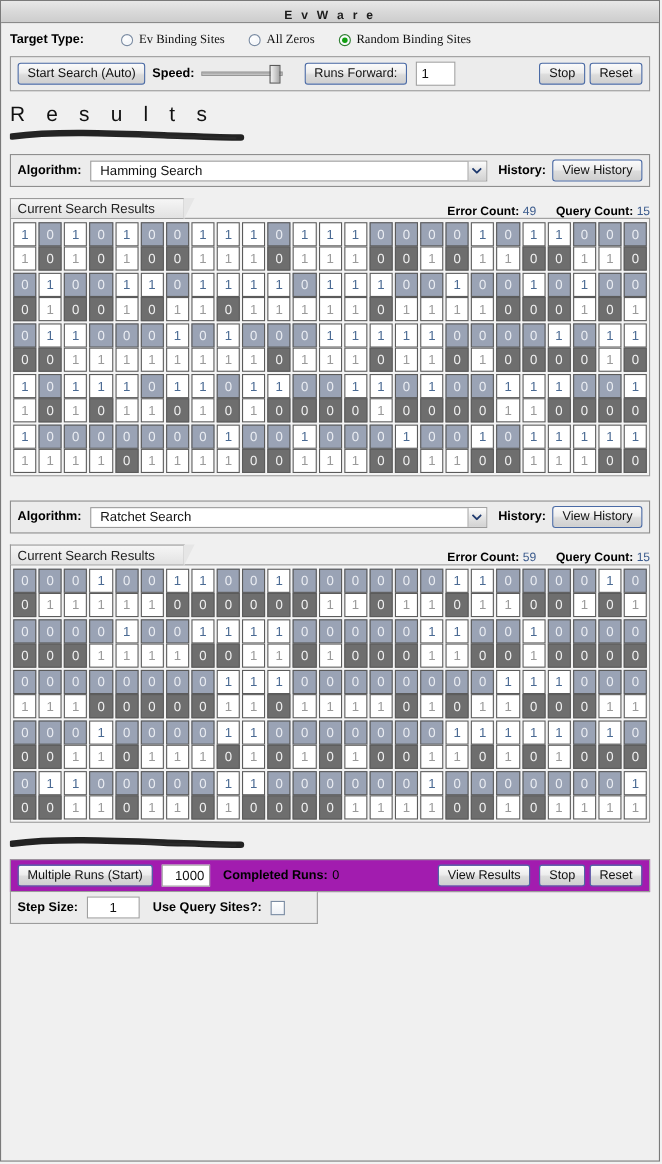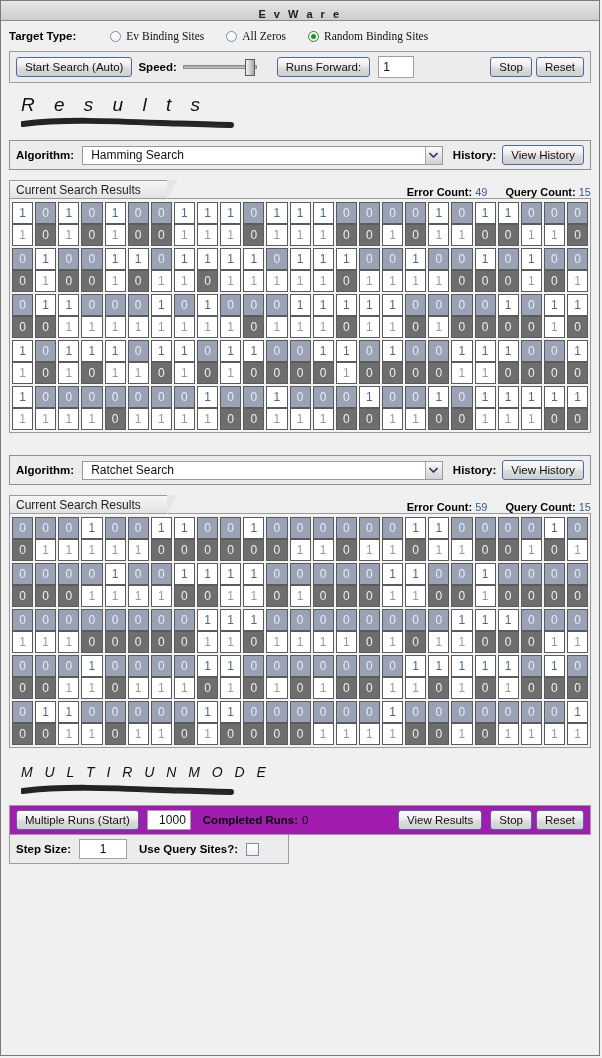--- a/index.html
+++ b/index.html
@@ -97,21 +97,21 @@
   }
   .slider .thumb {
     position: absolute; top: 0px; left: 62px;
     width: 10px; height: 17px;
     background: linear-gradient(to right,#f2f2f2,#c8c8c8 60%,#a8a8a8);
     border: 1px solid #5a5a5a;
     box-sizing: border-box;
   }
 
   
-  .section-head { padding: 10px 8px 0 20px; font-style: italic; }
+  .section-head { padding: 10px 8px 0 8px; }
   .section-title {
     font-size: 19px; letter-spacing: 7px;
     font-family: "Liberation Sans", sans-serif;
     color: #111; line-height: 24px;
   }
   .section-title.small { font-size: 14px; letter-spacing: 4px; }
   .squiggle { display:block; height: 14px; width: 230px; margin-top: -1px; }
 
   
   .algo-bar {
@@ -874,21 +874,20 @@
           <div class="cell c1">1</div>
           <div class="cell c1">1</div>
           <div class="cell c1">1</div>
         </div>
       </div>
     </div>
 
   <div class="spacer-sm"></div>
 
   <div class="section-head" style="padding-top:4px;">
-    <div class="section-title small">M U L T I   R U N   M O D E</div>
     <svg class="squiggle" viewBox="0 0 230 14">
       <path d="M2,8 C40,3 90,5 140,7 C170,8 195,9 210,9" stroke="#111" stroke-width="6" fill="none" stroke-linecap="round" opacity="0.92"></path>
       <path d="M120,8 C150,8 180,9 205,9.5" stroke="#333" stroke-width="2" fill="none" stroke-linecap="round" opacity="0.5"></path>
     </svg>
   </div>
 
   <div class="multi-bar">
     <button class="btn">Multiple Runs (Start)</button>
     <input class="tfield" style="width: 44px; height: 20px; margin-left: 8px; text-align: right;" value="1000">
     <span class="bold" style="margin-left:12px;font-size:11.5px;">Completed Runs:</span>

